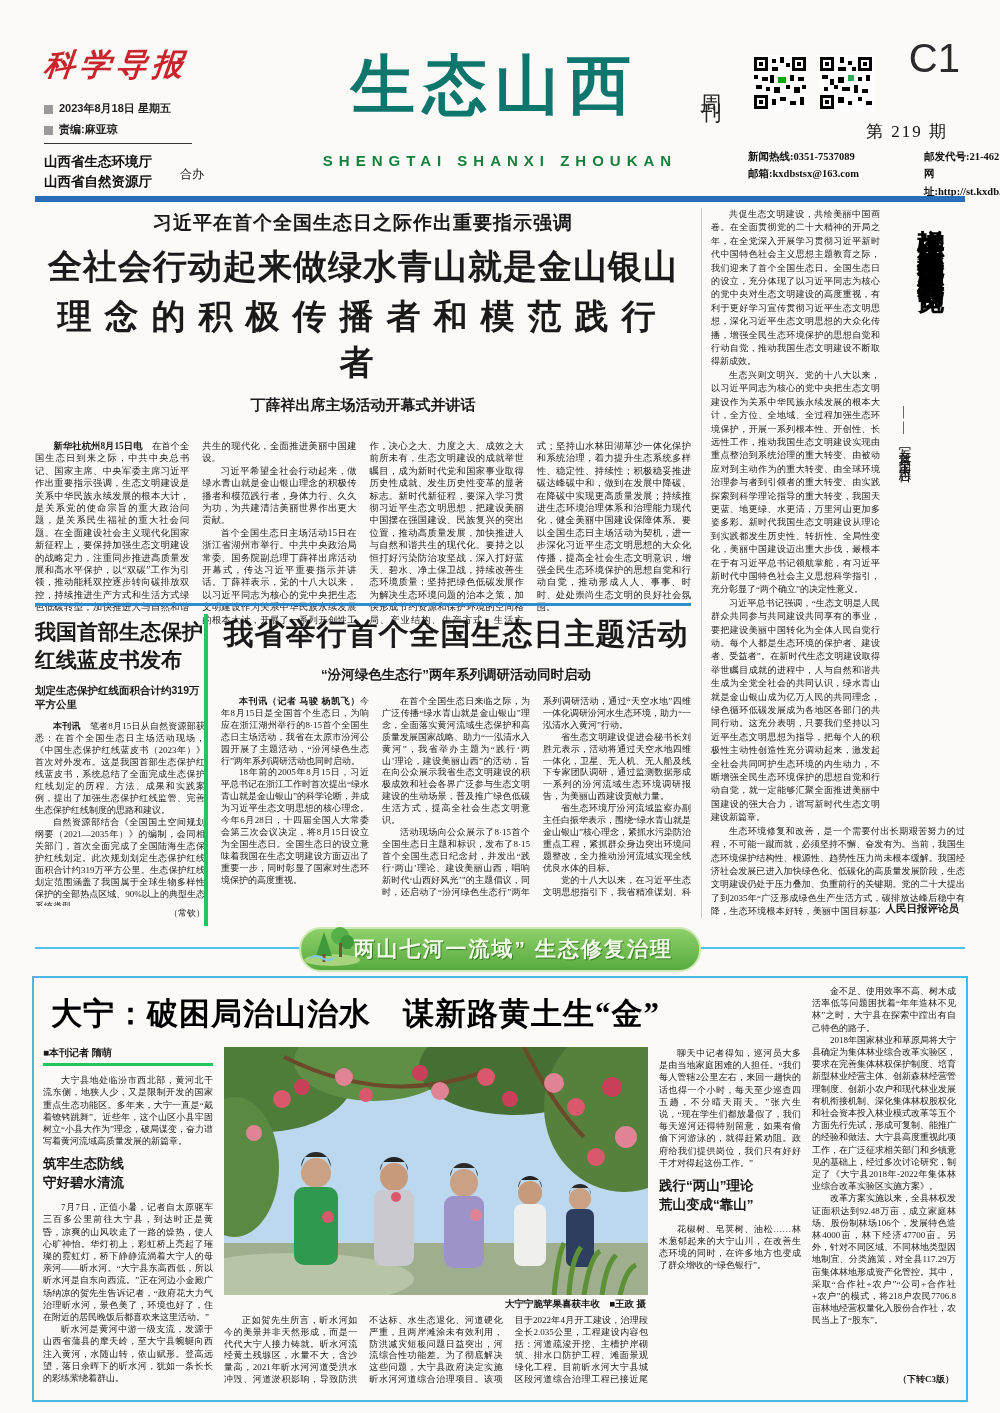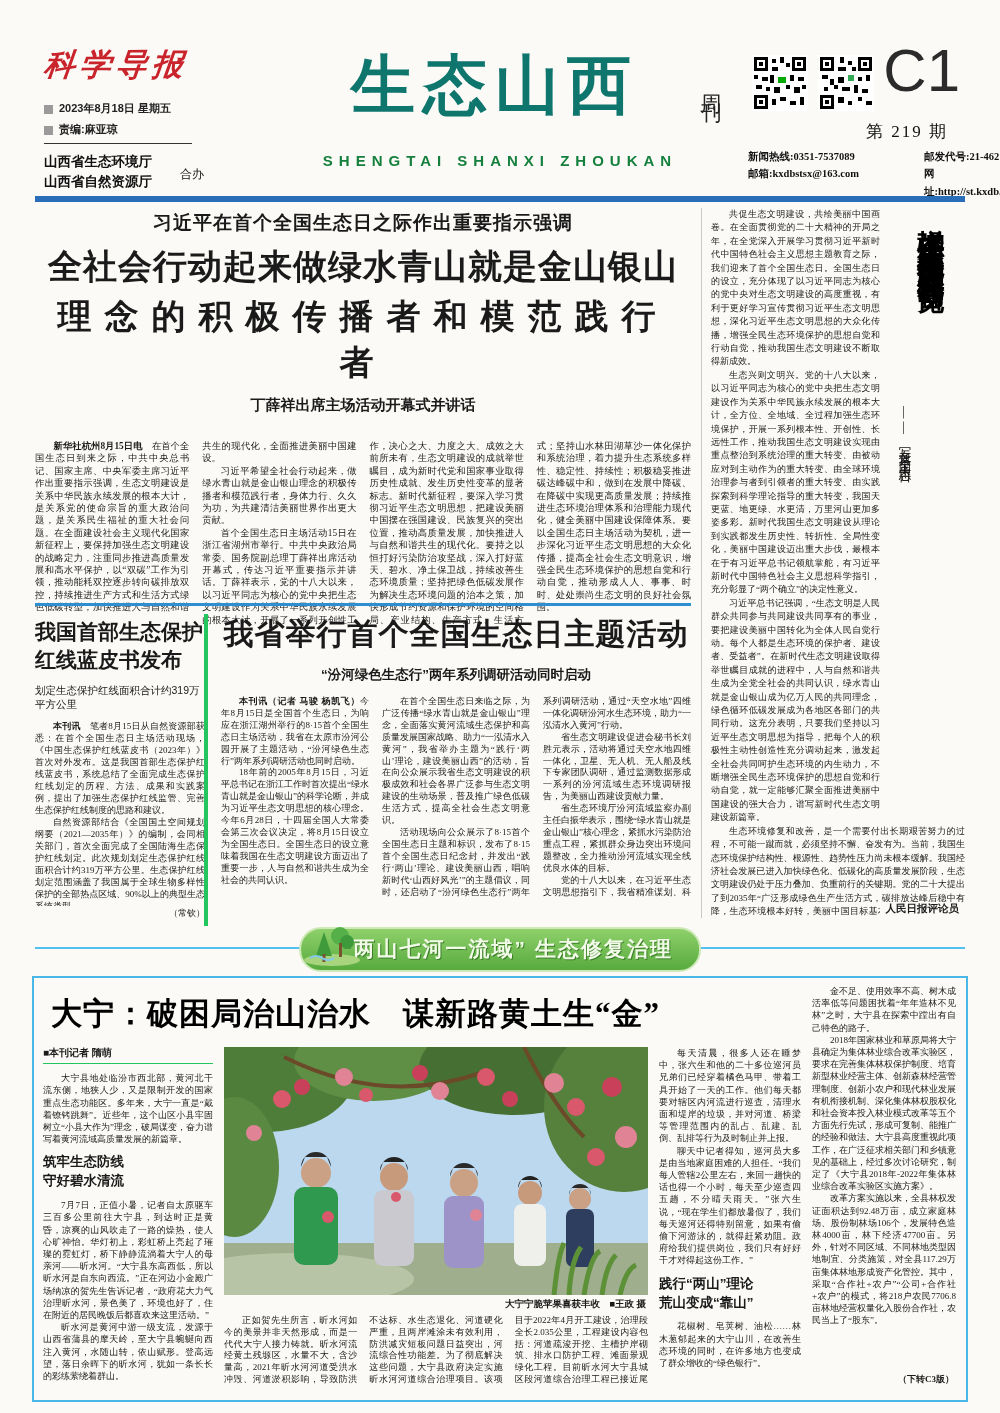--- a/index.html
+++ b/index.html
@@ -14,21 +14,21 @@
   .sq{display:inline-block;width:9px;height:9px;background:#9a9a9a;margin-right:6px;vertical-align:middle;}
   .meta-rule{position:absolute;left:44px;top:143px;width:148px;border-top:1.5px solid #333;}
   .orgs{position:absolute;left:44px;top:152px;font-size:13.5px;font-weight:bold;line-height:1.5;color:#111;}
   .cohost{position:absolute;left:180px;top:166px;font-size:12px;color:#111;}
   .paper-title{position:absolute;left:295px;top:48px;width:400px;text-align:center;
                font-size:64px;font-weight:900;color:#0f766e;letter-spacing:8px;line-height:1.2;}
   .weekly{position:absolute;left:697px;top:78px;writing-mode:vertical-rl;font-size:21px;
           letter-spacing:8px;color:#222;font-family:"Liberation Sans",sans-serif;}
   .pinyin{position:absolute;left:300px;top:152px;width:400px;text-align:center;font-size:15px;
           letter-spacing:6px;color:#15803d;font-weight:bold;font-family:"Liberation Sans",sans-serif;}
-  .pagecode{position:absolute;right:40px;top:36px;font-size:60px;color:#2b2b2b;
+  .pagecode{position:absolute;right:40px;top:36px;font-size:40px;color:#2b2b2b;
             font-family:"Liberation Sans","DejaVu Sans",sans-serif;}
   .qrwrap{position:absolute;left:752px;top:55px;display:flex;gap:10px;}
   .issue{position:absolute;left:866px;top:120px;font-size:17px;color:#111;letter-spacing:2px;}
   .contacts{position:absolute;left:748px;top:148px;display:grid;grid-template-columns:168px auto;
             column-gap:8px;font-size:10.5px;font-weight:bold;line-height:1.65;color:#111;}
   .bluebar{position:absolute;left:35px;right:35px;top:196px;height:6px;background:#2a6db8;}
   
   .lead{position:absolute;left:35px;top:210px;width:656px;}
   .lead .kicker{text-align:center;font-size:19px;font-weight:900;
                 font-family:"Liberation Sans","DejaVu Sans",sans-serif;letter-spacing:1px;}
@@ -48,21 +48,21 @@
   .vt-float{float:right;width:78px;height:608px;margin-left:7px;display:flex;flex-direction:row;}
   .vt-sub{writing-mode:vertical-rl;font-size:12.5px;letter-spacing:3px;margin-top:198px;color:#111;width:26px;}
   .vt-title{writing-mode:vertical-rl;font-size:27px;font-weight:900;letter-spacing:3px;
             color:#000;font-family:"Liberation Serif",serif;}
   .commentary .body{font-size:9px;line-height:13.4px;text-align:justify;}
   .commentary .byline{position:absolute;right:6px;bottom:2px;font-size:10.5px;font-weight:bold;background:#fbfaf6;padding-left:6px;}
   
   .redline{position:absolute;left:35px;top:618px;width:170px;height:300px;overflow:hidden;}
   .redline .t{font-size:21px;font-weight:900;line-height:1.35;
               font-family:"Liberation Sans","DejaVu Sans",sans-serif;}
-  .redline .st{font-size:10.5px;font-weight:normal;margin:9px 0 8px;
+  .redline .st{font-size:10.5px;font-weight:bold;margin:9px 0 8px;
                font-family:"Liberation Sans",sans-serif;}
   .redline .body{font-size:9px;line-height:12px;text-align:justify;height:186px;overflow:hidden;}
   .redline .rl-byline{text-align:right;font-size:9px;font-weight:normal;margin-top:1px;}
   
   .province{position:absolute;left:204px;top:614px;width:487px;height:312px;
             border-left:4px solid #22c55e;padding-left:13px;box-sizing:border-box;overflow:hidden;}
   .province .t{text-align:center;font-size:30px;font-weight:900;letter-spacing:1px;
                font-family:"Liberation Sans","DejaVu Sans",sans-serif;}
   .province .st{text-align:center;font-size:13.5px;font-weight:bold;margin-top:11px;
                 font-family:"Liberation Sans",sans-serif;}
@@ -78,21 +78,21 @@
                 text-shadow:1px 1px 0 #3c7d2a;white-space:nowrap;}
   .banner .trees{position:absolute;left:50%;transform:translateX(-198px);top:-6px;}
   
   .dnbox{position:absolute;left:32px;top:976px;width:936px;height:426px;border:2px solid #49b8e8;
          box-sizing:border-box;background:#fbfaf6;padding:7px 9px;}
   .dn-grid{display:grid;grid-template-columns:170px 424px 142px 144px;column-gap:11px;
            grid-template-rows:62px 338px;height:100%;}
   .dn-headline{grid-column:1/4;grid-row:1;font-size:31px;font-weight:900;letter-spacing:1px;
                font-family:"Liberation Serif",serif;padding-left:8px;padding-top:8px;color:#000;}
   .dn-col1{grid-column:1;grid-row:2;overflow:hidden;font-size:9px;line-height:12.2px;text-align:justify;}
-  .dn-byline{font-size:10px;font-weight:bold;border-bottom:1px solid #22c55e;padding-bottom:4px;
+  .dn-byline{font-size:10px;font-weight:bold;border-bottom:3px solid #22c55e;padding-bottom:4px;
              margin-bottom:8px;font-family:"Liberation Sans",sans-serif;}
   .dn-sub{font-size:13.5px;font-weight:900;line-height:1.4;margin:8px 0;
           font-family:"Liberation Sans",sans-serif;text-indent:0;}
   .dn-photo{grid-column:2;grid-row:2;}
   .caption{text-align:right;font-size:9.5px;font-weight:bold;margin:3px 2px 4px 0;}
   .underphoto{column-count:3;column-gap:12px;height:72px;overflow:hidden;
               font-size:9px;line-height:11.8px;text-align:justify;}
   .dn-colR1,.dn-colR2{overflow:hidden;font-size:9px;line-height:12.2px;text-align:justify;position:relative;}
   .dn-colR2{grid-column:4;grid-row:1/3;}
   .dn-colR1{grid-column:3;grid-row:2;}
@@ -234,21 +234,21 @@
       <p class="np">自然资源部结合《全国国土空间规划纲要（2021—2035年）》的编制，会同相关部门，首次全面完成了全国陆海生态保护红线划定。此次规划划定生态保护红线面积合计约319万平方公里。生态保护红线划定范围涵盖了我国属于全球生物多样性保护的全部热点区域、90%以上的典型生态系统类型。</p>
     </div>
     <div class="rl-byline">（常钦）</div>
   </div>
 
   <div class="province">
     <div class="t">我省举行首个全国生态日主题活动</div>
     <div class="st">“汾河绿色生态行”两年系列调研活动同时启动</div>
     <div class="body">
       <p class="np"><b class="lead-in">本刊讯（记者 马骏 杨凯飞）</b><span>今年8月15日是全国首个生态日，为响应在浙江湖州举行的8·15首个全国生态日主场活动，我省在太原市汾河公园开展了主题活动，“汾河绿色生态行”两年系列调研活动也同时启动。</span></p>
-      <p class="np">18年前的2005年8月15日，习近平总书记在浙江工作时首次提出“绿水青山就是金山银山”的科学论断，并成为习近平生态文明思想的核心理念。今年6月28日，十四届全国人大常委会第三次会议决定，将8月15日设立为全国生态日。全国生态日的设立意味着我国在生态文明建设方面迈出了重要一步，人与自然和谐共生成为全社会的共同认识。</p>
+      <p class="np">18年前的2005年8月15日，习近平总书记在浙江工作时首次提出“绿水青山就是金山银山”的科学论断，并成为习近平生态文明思想的核心理念。今年6月28日，十四届全国人大常委会第三次会议决定，将8月15日设立为全国生态日。全国生态日的设立意味着我国在生态文明建设方面迈出了重要一步，同时彰显了国家对生态环境保护的高度重视。</p>
       <p class="np">在首个全国生态日来临之际，为广泛传播“绿水青山就是金山银山”理念，全面落实黄河流域生态保护和高质量发展国家战略、助力“一泓清水入黄河”，我省举办主题为“践行‘两山’理论，建设美丽山西”的活动，旨在向公众展示我省生态文明建设的积极成效和社会各界广泛参与生态文明建设的生动场景，普及推广绿色低碳生活方式，提高全社会生态文明意识。</p>
       <p class="np">活动现场向公众展示了8·15首个全国生态日主题和标识，发布了8·15首个全国生态日纪念封，并发出“践行‘两山’理论、建设美丽山西，唱响新时代‘山西好风光’”的主题倡议，同时，还启动了“汾河绿色生态行”两年系列调研活动，通过“天空水地”四维一体化调研汾河水生态环境，助力“一泓清水入黄河”行动。</p>
       <p class="np">省生态文明建设促进会秘书长刘胜元表示，活动将通过天空水地四维一体化，卫星、无人机、无人船及线下专家团队调研，通过监测数据形成一系列的汾河流域生态环境调研报告，为美丽山西建设贡献力量。</p>
       <p class="np">省生态环境厅汾河流域监察办副主任白振华表示，围绕“绿水青山就是金山银山”核心理念，紧抓水污染防治重点工程，紧抓群众身边突出环境问题整改，全力推动汾河流域实现全线优良水体的目标。</p>
       <p class="np">党的十八大以来，在习近平生态文明思想指引下，我省精准谋划、科学施策，全方位、全地域、全过程开展生态文明建设，加强生态环境保护，加快绿色发展步伐，生态文明建设取得瞩目成就，极大提升了人民群众的生态获得感和幸福感。当前，“绿水青山就是金山银山”已成为三晋大地的共同理念、人与自然和谐共生成为全社会的共同认识，绿色循环低碳发展成为各市各部门的共同行动。</p>
     </div>
   </div>
 
   <div class="banner">
     <div class="line"></div>
@@ -334,21 +334,20 @@
             <path d="M330 248 q4 -40 10 -52 M345 248 q2 -34 12 -48 M360 248 q6 -38 16 -44 M378 248 q4 -30 14 -40 M396 248 q6 -26 16 -30" stroke="#5d9138" stroke-width="5" fill="none"></path>
           </g>
         </svg>
         <div class="caption">大宁宁脆苹果喜获丰收　■王政  摄</div>
         <div class="underphoto">
           <p class="np">正如贺先生所言，昕水河如今的美景并非天然形成，而是一代代大宁人接力铸就。昕水河流经黄土残塬区，水量不大，含沙量高，2021年昕水河河道受洪水冲毁、河道淤积影响，导致防洪不达标、水生态退化、河道硬化严重，且两岸滩涂未有效利用，防洪减灾短板问题日益突出，河流综合性功能差。为了彻底解决这些问题，大宁县政府决定实施昕水河河道综合治理项目。该项目于2022年4月开工建设，治理段全长2.035公里，工程建设内容包括：河道疏浚开挖、主槽护岸砌筑、排水口防护工程、滩面景观绿化工程。目前昕水河大宁县城区段河道综合治理工程已接近尾声，昕水河景观雏形初现。整体项目建成后，既可起到防洪减灾的需要，也可减少水土流失，恢复河道生态系统，正面提升城市发展质量、优化居民人居环境。</p>
         </div>
       </div>
 
       <div class="dn-colR1">
-        <p class="np">每天清晨，很多人还在睡梦中，张六生和他的二十多位巡河员兄弟们已经穿着橘色马甲、带着工具开始了一天的工作。他们每天都要对辖区内河流进行巡查，清理水面和堤岸的垃圾，并对河道、桥梁等管理范围内的乱占、乱建、乱倒、乱排等行为及时制止并上报。</p>
         <p class="np">聊天中记者得知，巡河员大多是由当地家庭困难的人担任。“我们每人管辖2公里左右，来回一趟快的话也得一个小时，每天至少巡查四五趟，不分晴天雨天。”张六生说，“现在学生们都放暑假了，我们每天巡河还得特别留意，如果有偷偷下河游泳的，就得赶紧劝阻。政府给我们提供岗位，我们只有好好干才对得起这份工作。”</p>
         <div class="dn-sub">
           <div>践行“两山”理论</div>
           <div>荒山变成“靠山”</div>
         </div>
         <p class="np">花椒树、皂荚树、油松……林木葱郁起来的大宁山川，在改善生态环境的同时，在许多地方也变成了群众增收的“绿色银行”。</p>
       </div>
 
       <div class="dn-colR2">
         <p class="np">金不足、使用效率不高、树木成活率低等问题困扰着“年年造林不见林”之时，大宁县在探索中蹚出有自己特色的路子。</p>

